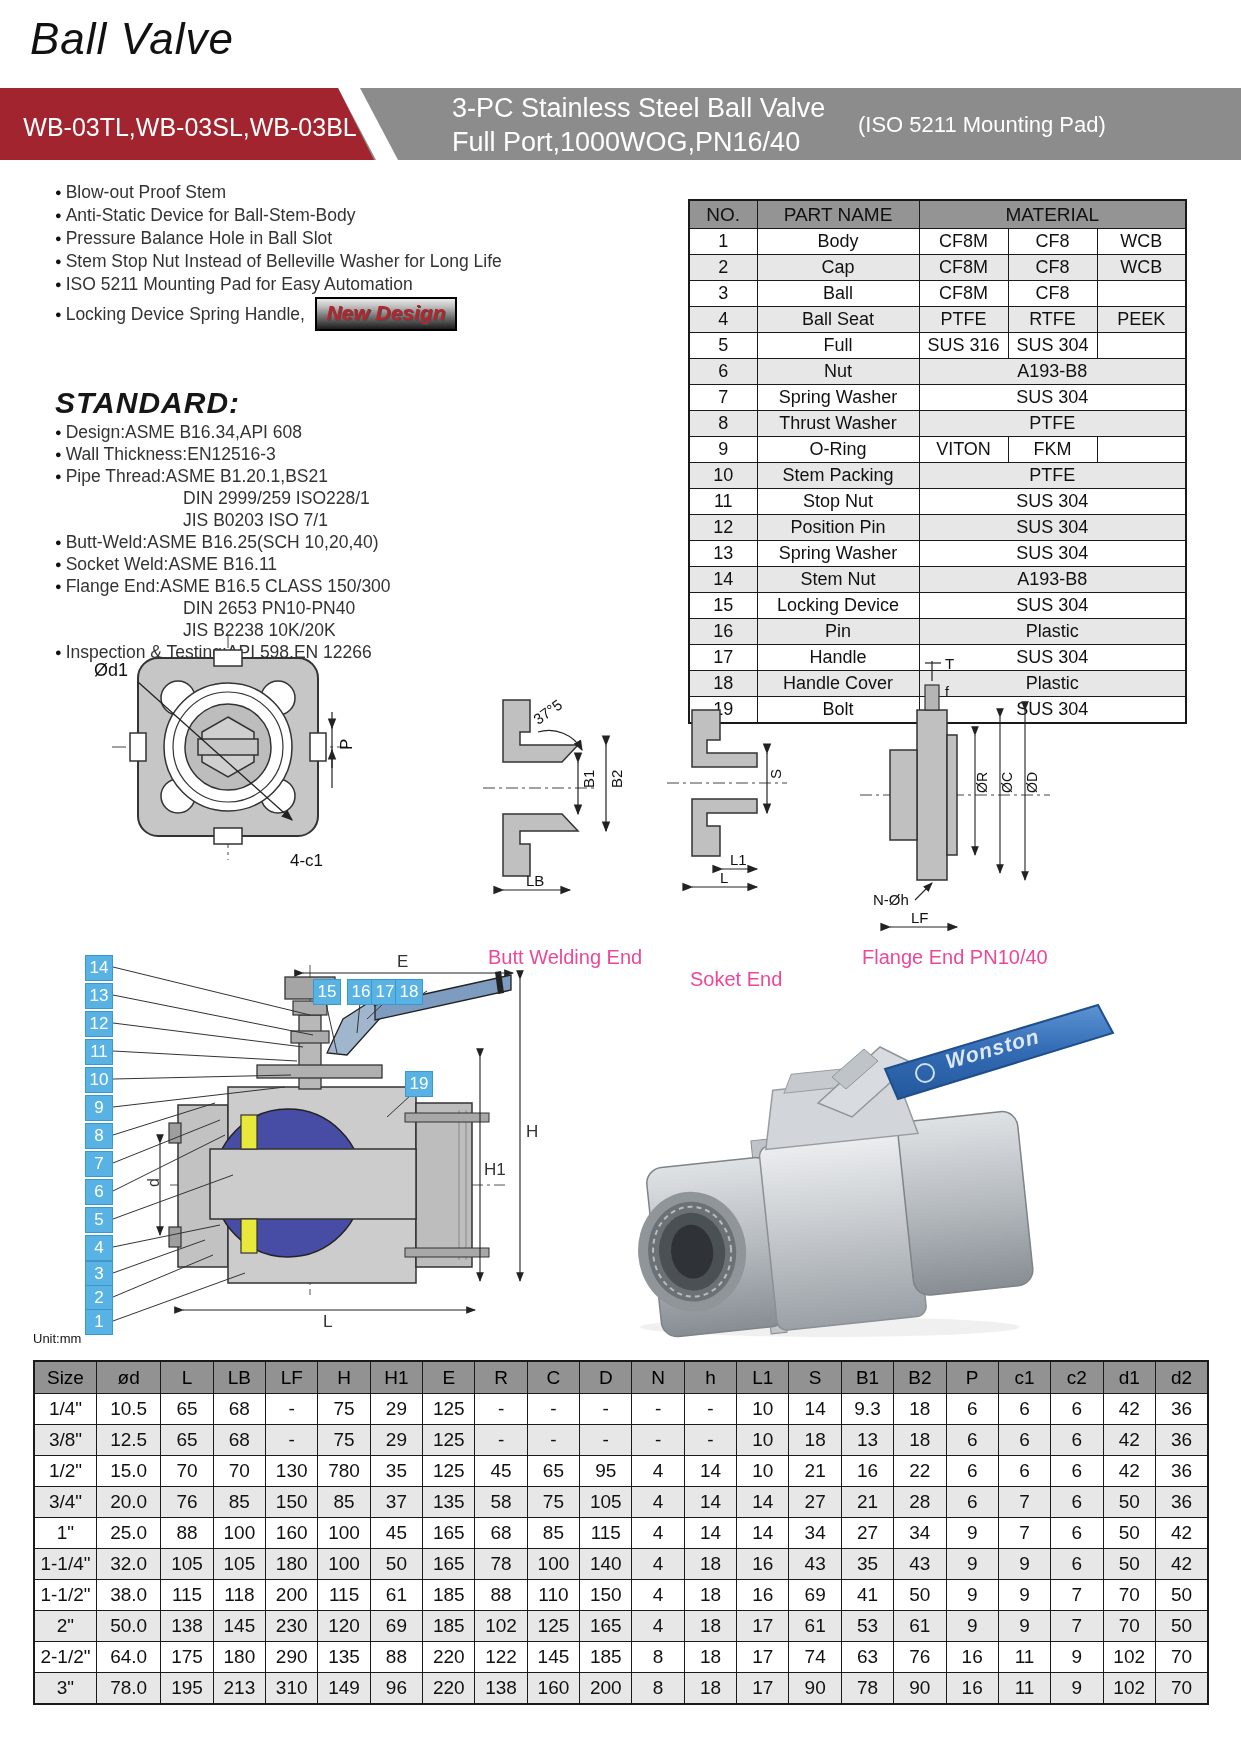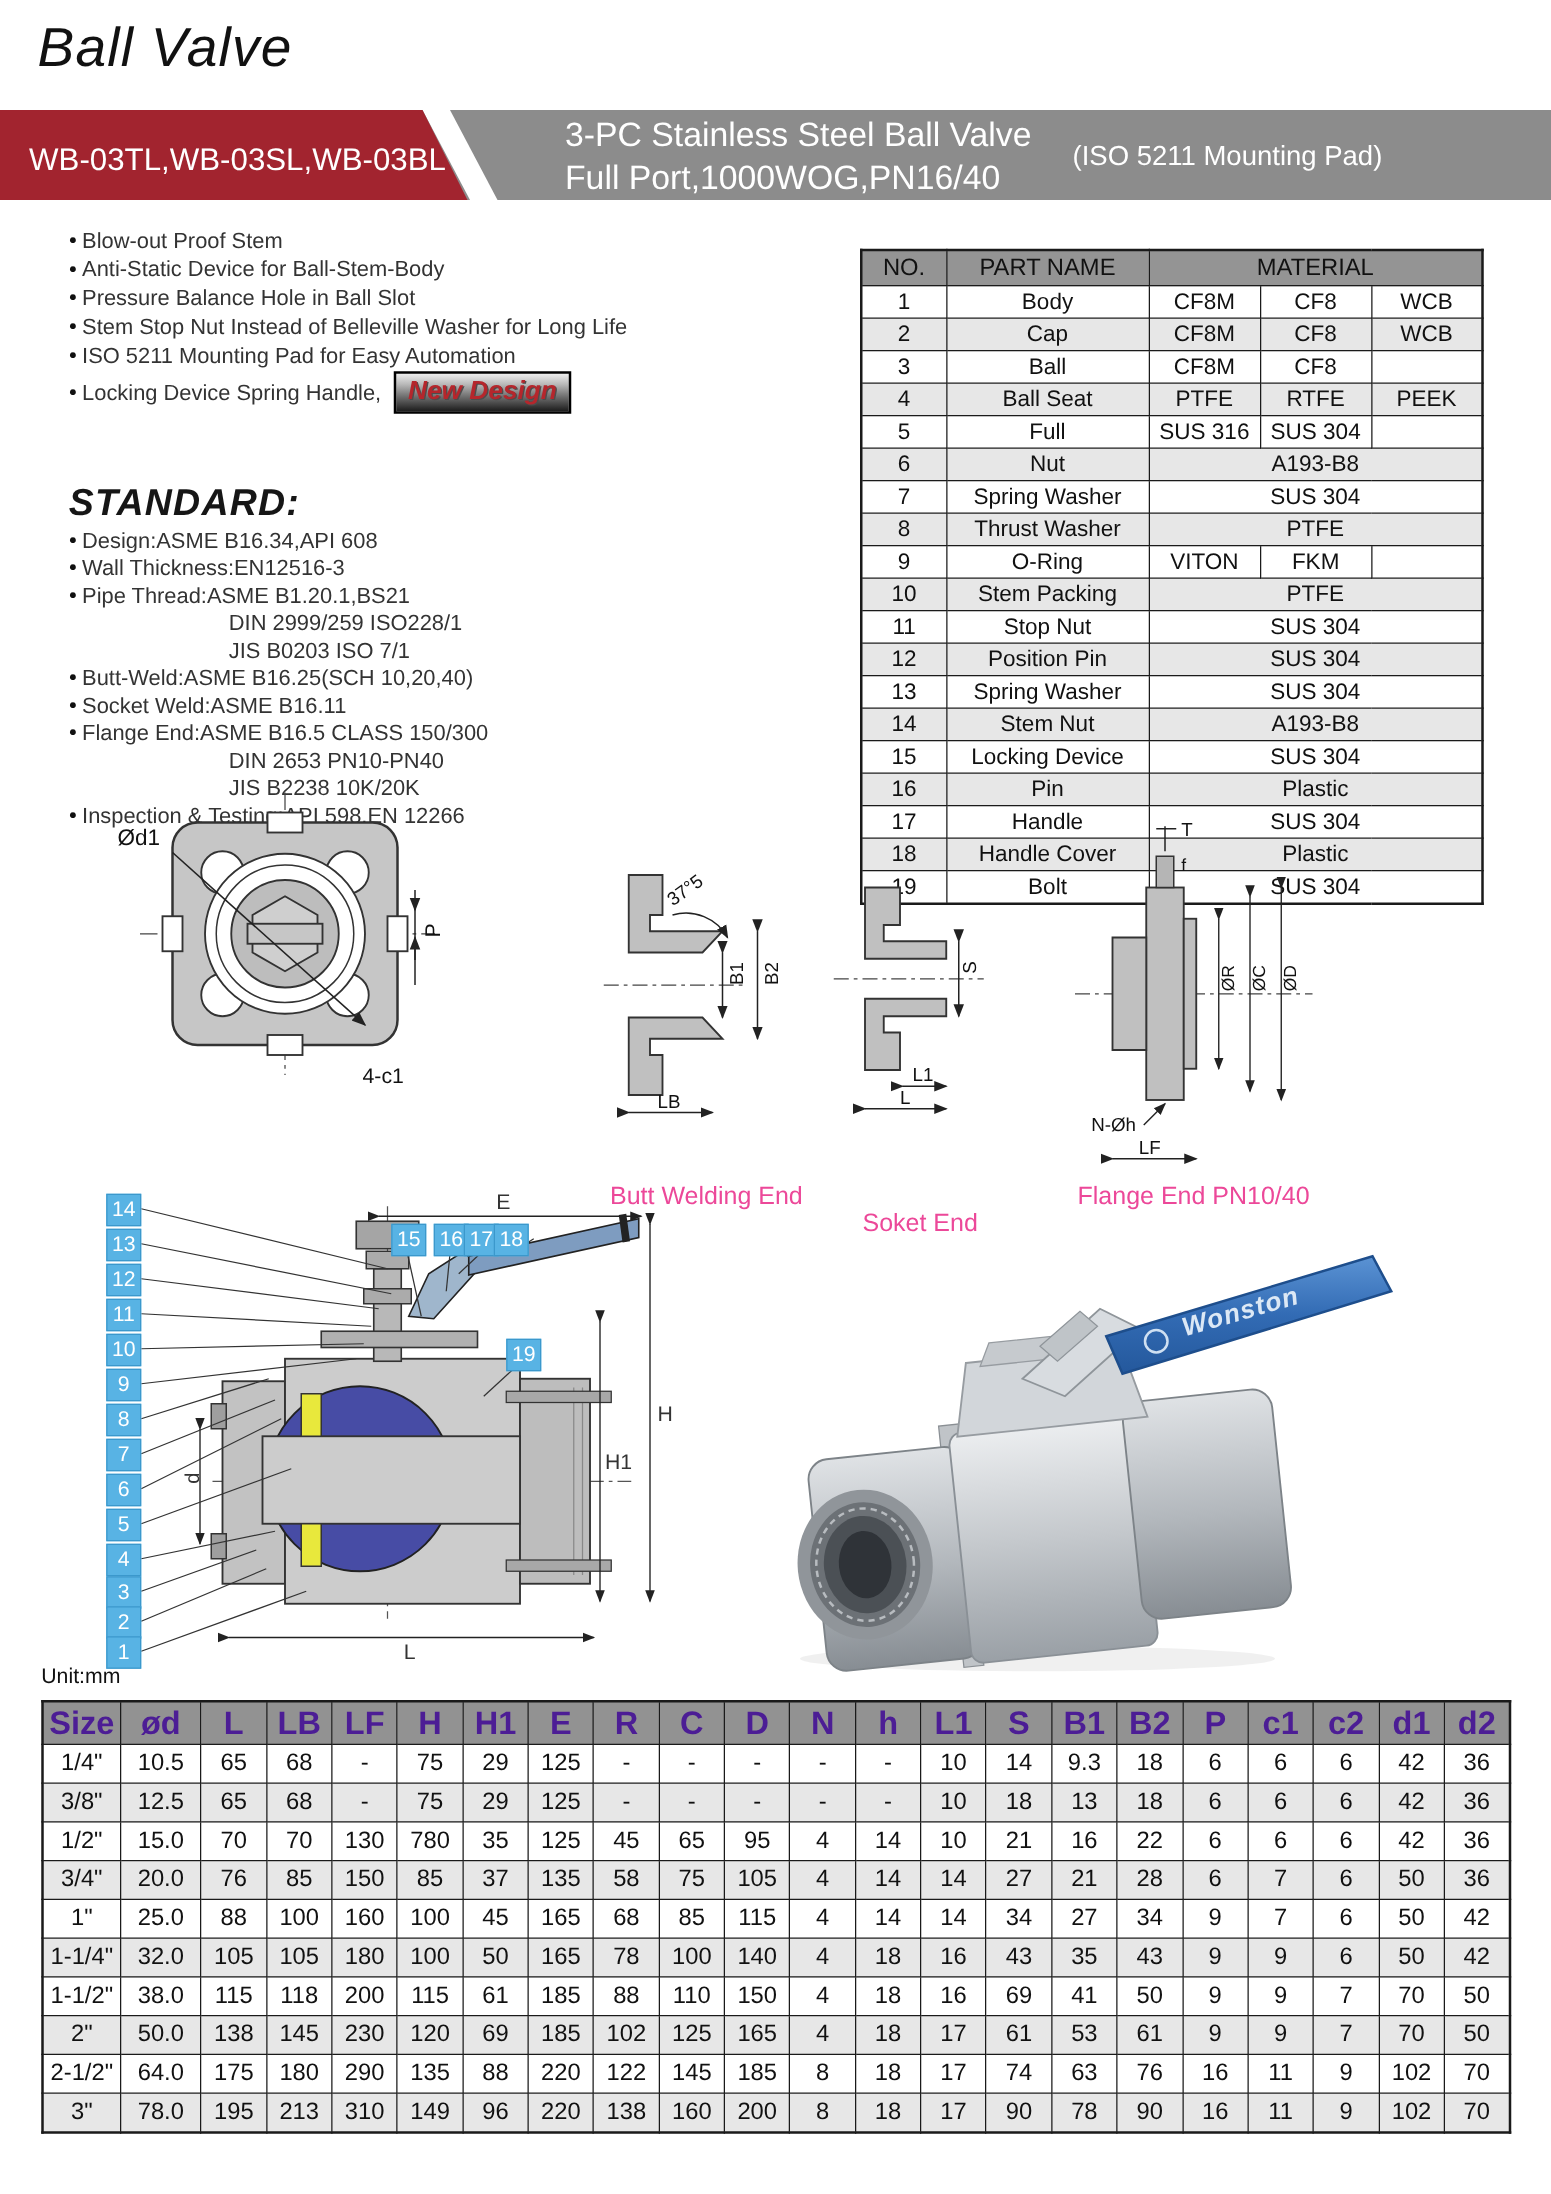--- a/index.html
+++ b/index.html
@@ -31,24 +31,24 @@
   }
 
   
   table{border-collapse:collapse;table-layout:fixed;}
   .parts-table{left:688px;top:199px;width:497px;}
   .parts-table table{width:497px;border:2px solid #1a1a1a;}
   .parts-table th{background:#949494;color:#111;font-weight:normal;font-size:19px;height:25px;border:1.5px solid #1a1a1a;}
   .parts-table td{border:1.5px solid #1a1a1a;text-align:center;font-size:18px;height:25px;padding:0;color:#111;}
   .parts-table tr.alt td{background:#e7e7e7;}
 
-  .unit-label{left:33px;top:1331px;font-size:17px;color:#111;}
+  .unit-label{left:33px;top:1331px;font-size:13px;color:#111;}
   .dim-table{left:33px;top:1360px;width:1176px;}
   .dim-table table{width:1176px;border:2.5px solid #1a1a1a;}
-  .dim-table th{background:#929292;color:#4c1d95;font-weight:bold;font-size:26px;height:29px;border:1.5px solid #1a1a1a;}
+  .dim-table th{background:#929292;color:#000000;font-weight:normal;font-size:19px;height:29px;border:1.5px solid #1a1a1a;}
   .dim-table td{border:1.5px solid #1a1a1a;text-align:center;font-size:19px;height:30px;padding:0;color:#111;}
   .dim-table tr.alt td{background:#e7e7e7;}
 
   
   .cap{font-size:20px;color:#ec4899;}
 
   
   .cross{left:75px;top:935px;width:470px;height:400px;}
   .co{
     position:absolute;width:26px;height:24px;background:#58b3e4;color:#fff;

